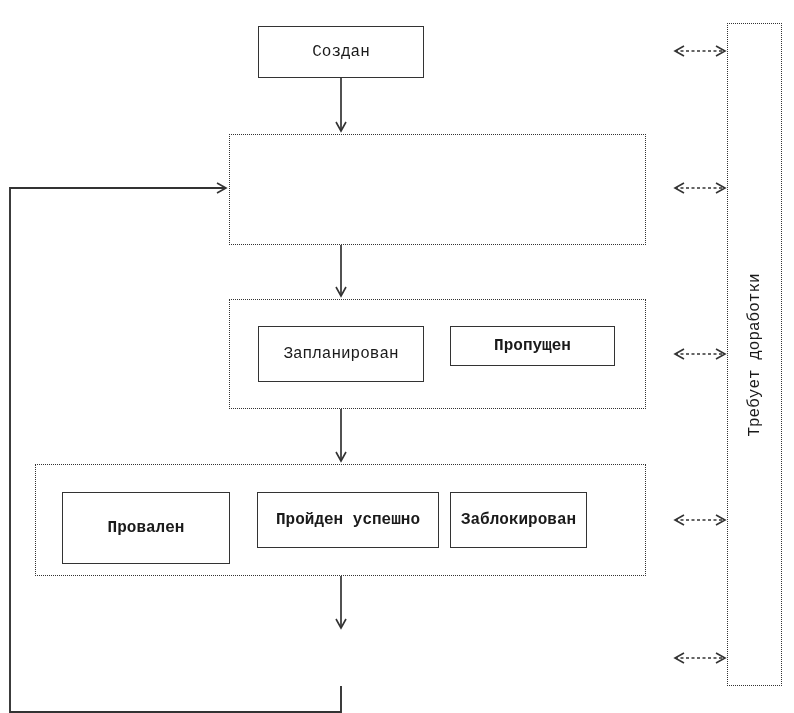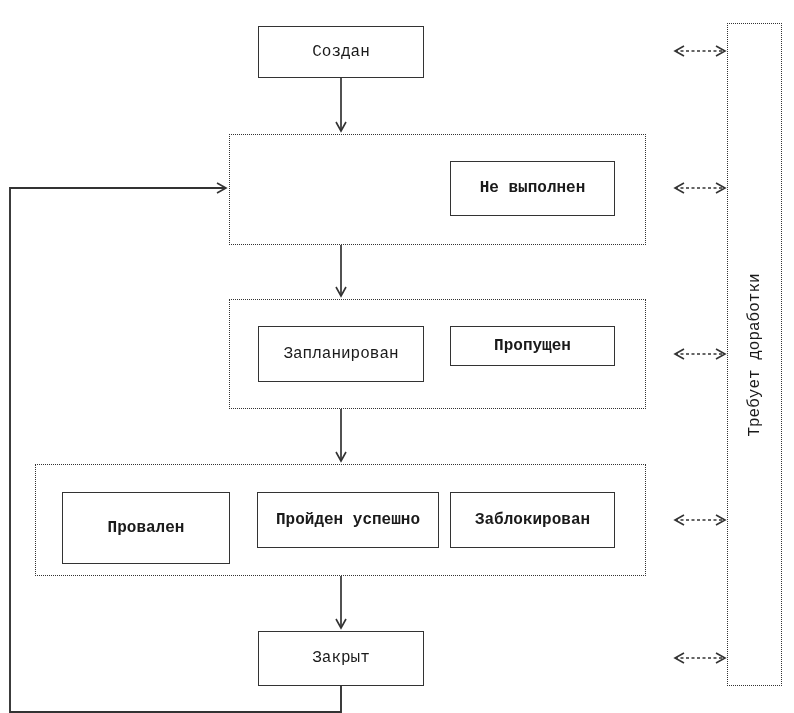--- a/index.html
+++ b/index.html
@@ -85,30 +85,28 @@
     <line x1="675" y1="35" x2="725" y2="35" stroke="#333333" stroke-width="1.6" stroke-dasharray="3,2.5" marker-start="url(#ah-start)" marker-end="url(#ah-end)"></line>
     <line x1="675" y1="172" x2="725" y2="172" stroke="#333333" stroke-width="1.6" stroke-dasharray="3,2.5" marker-start="url(#ah-start)" marker-end="url(#ah-end)"></line>
     <line x1="675" y1="338" x2="725" y2="338" stroke="#333333" stroke-width="1.6" stroke-dasharray="3,2.5" marker-start="url(#ah-start)" marker-end="url(#ah-end)"></line>
     <line x1="675" y1="504" x2="725" y2="504" stroke="#333333" stroke-width="1.6" stroke-dasharray="3,2.5" marker-start="url(#ah-start)" marker-end="url(#ah-end)"></line>
     <line x1="675" y1="642" x2="725" y2="642" stroke="#333333" stroke-width="1.6" stroke-dasharray="3,2.5" marker-start="url(#ah-start)" marker-end="url(#ah-end)"></line>
   </svg>
 
   <div class="node" style="left:258px; top:10px; width:166px; height:52px;">Создан</div>
 
   <div class="group" style="left:229px; top:118px; width:417px; height:111px;"></div>
-  <div class="node bold" style="left:450px; top:145px; width:165px; height:55px;">Не выполнен</div>
 
   <div class="group" style="left:229px; top:283px; width:417px; height:110px;"></div>
   <div class="node" style="left:258px; top:310px; width:166px; height:56px;">Запланирован</div>
   <div class="node bold" style="left:450px; top:310px; width:165px; height:40px;">Пропущен</div>
 
   <div class="group" style="left:35px; top:448px; width:611px; height:112px;"></div>
   <div class="node bold" style="left:62px; top:476px; width:168px; height:72px;">Провален</div>
   <div class="node bold" style="left:257px; top:476px; width:182px; height:56px;">Пройден успешно</div>
-  <div class="node bold" style="left:450px; top:476px; width:165px; height:56px;">Заблокирован</div>
+  <div class="node bold" style="left:450px; top:476px; width:137px; height:56px;">Заблокирован</div>
 
-  <div class="node" style="left:258px; top:615px; width:166px; height:55px;">Закрыт</div>
 
   <div class="sidebox" style="left:727px; top:7px; width:55px; height:663px;">
     <span class="vtext">Требует доработки</span>
   </div>
 
 </div>
 
 </body></html>

